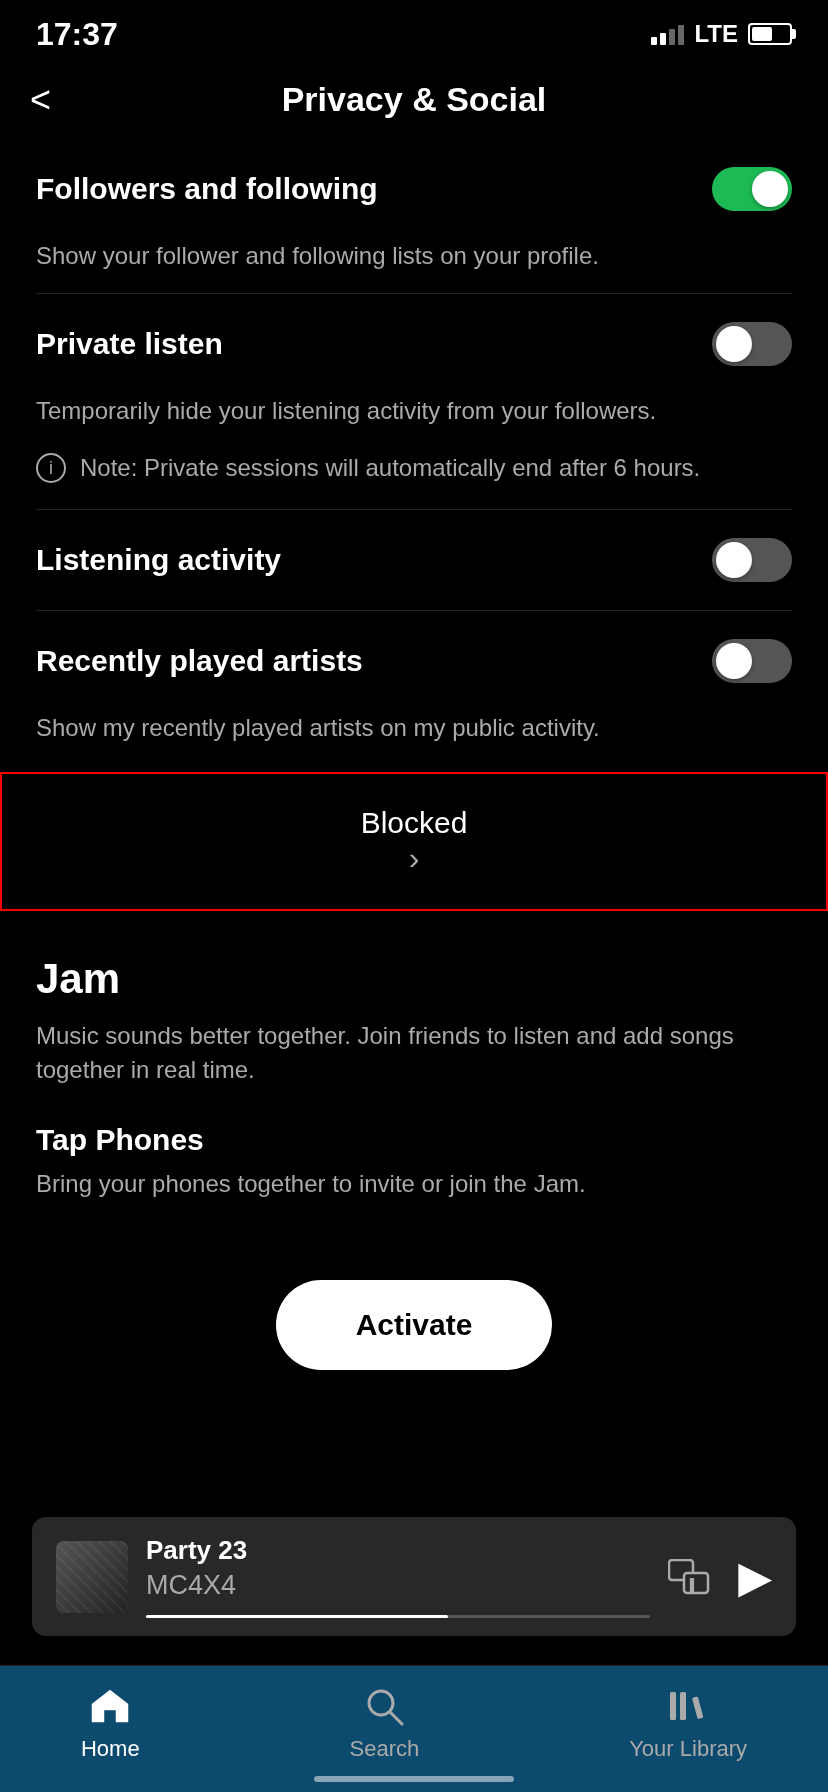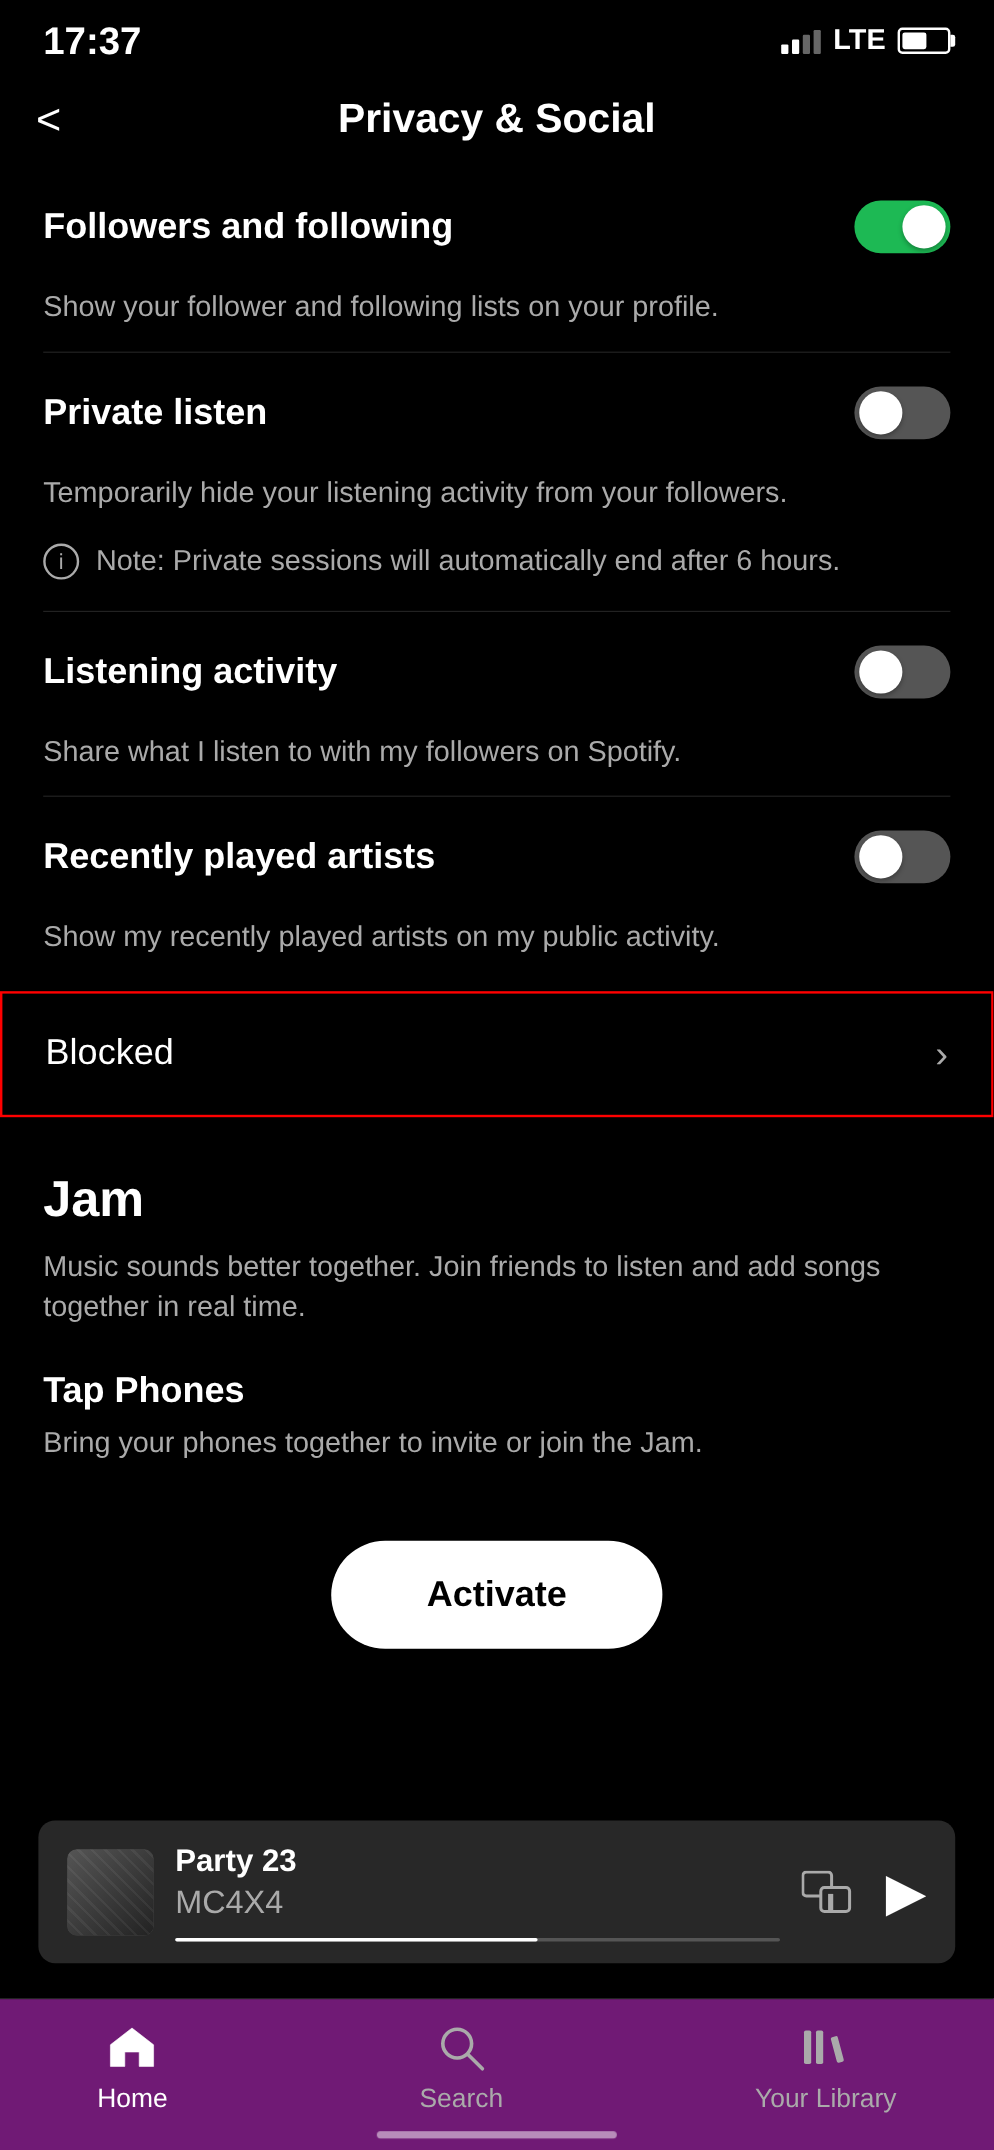--- a/index.html
+++ b/index.html
@@ -187,20 +187,21 @@
 
     
     .blocked-row {
       display: flex;
       align-items: center;
       justify-content: space-between;
       padding: 32px 36px;
       border: 2.5px solid red;
       margin: 8px 0;
       cursor: pointer;
+      flex-direction: column;
     }
     .blocked-label {
       font-size: 30px;
       font-weight: 400;
       color: #fff;
     }
     .chevron-right {
       font-size: 32px;
       color: #aaa;
     }
@@ -215,21 +216,21 @@
     .section-subheading {
       font-size: 30px;
       font-weight: 700;
       color: #fff;
       padding: 8px 36px 10px;
     }
 
     
     .activate-btn {
       display: block;
-      margin: 36px auto;
+      margin: 52px auto;
       background: #fff;
       color: #000;
       font-size: 30px;
       font-weight: 800;
       border: none;
       border-radius: 60px;
       padding: 28px 80px;
       cursor: pointer;
     }
 
@@ -320,21 +321,21 @@
       border-radius: 2px;
       width: 60%;
     }
 
     
     .bottom-nav {
       position: fixed;
       bottom: 0;
       left: 0;
       width: 828px;
-      background: #701a75;
+      background: #0c4a6e;
       border-top: 1px solid #222;
       display: flex;
       justify-content: space-around;
       align-items: flex-start;
       padding: 18px 0 30px;
       gap: 48px;
     }
     .nav-item {
       display: flex;
       flex-direction: column;
@@ -417,21 +418,20 @@
   </div>
 
   <div class="divider"></div>
 
   <div class="setting-row">
     <span class="setting-label">Listening activity</span>
     <div class="toggle off">
       <div class="toggle-thumb"></div>
     </div>
   </div>
-  <div class="setting-desc">Share what I listen to with my followers on Spotify.</div>
 
   <div class="divider"></div>
 
   <div class="setting-row">
     <span class="setting-label">Recently played artists</span>
     <div class="toggle off">
       <div class="toggle-thumb"></div>
     </div>
   </div>
   <div class="setting-desc">Show my recently played artists on my public activity.</div>

